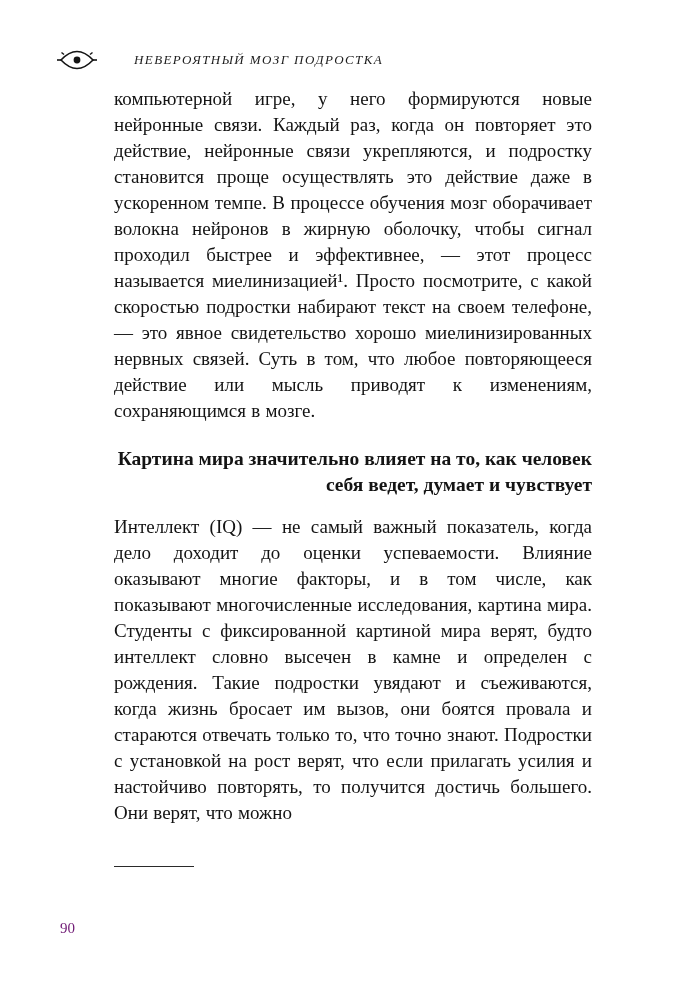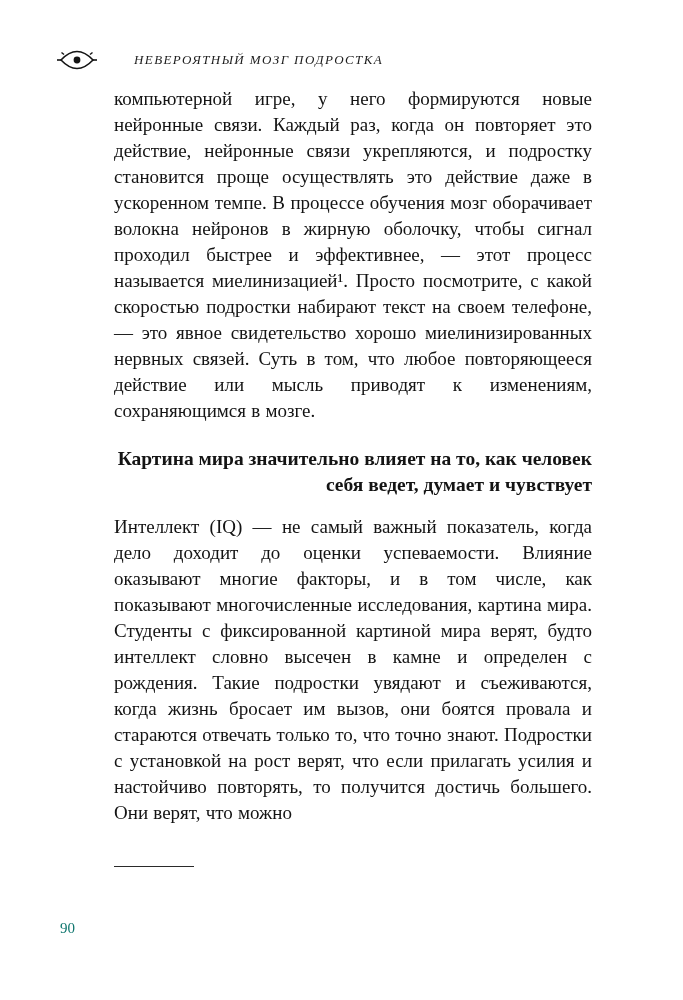--- a/index.html
+++ b/index.html
@@ -97,21 +97,21 @@
     line-height: 0;
     font-weight: bold;
     margin-right: 4px;
   }
 
   .page-number {
     position: absolute;
     left: 60px;
     top: 920px;
     font-size: 15px;
-    color: #0f766e;
+    color: #701a75;
   }
 </style>
 </head>
 <body>
 
 <div class="page">
 
   <header class="header">
     <span class="logo">
       <svg width="42" height="20" viewBox="0 0 42 20" xmlns="http://www.w3.org/2000/svg">

